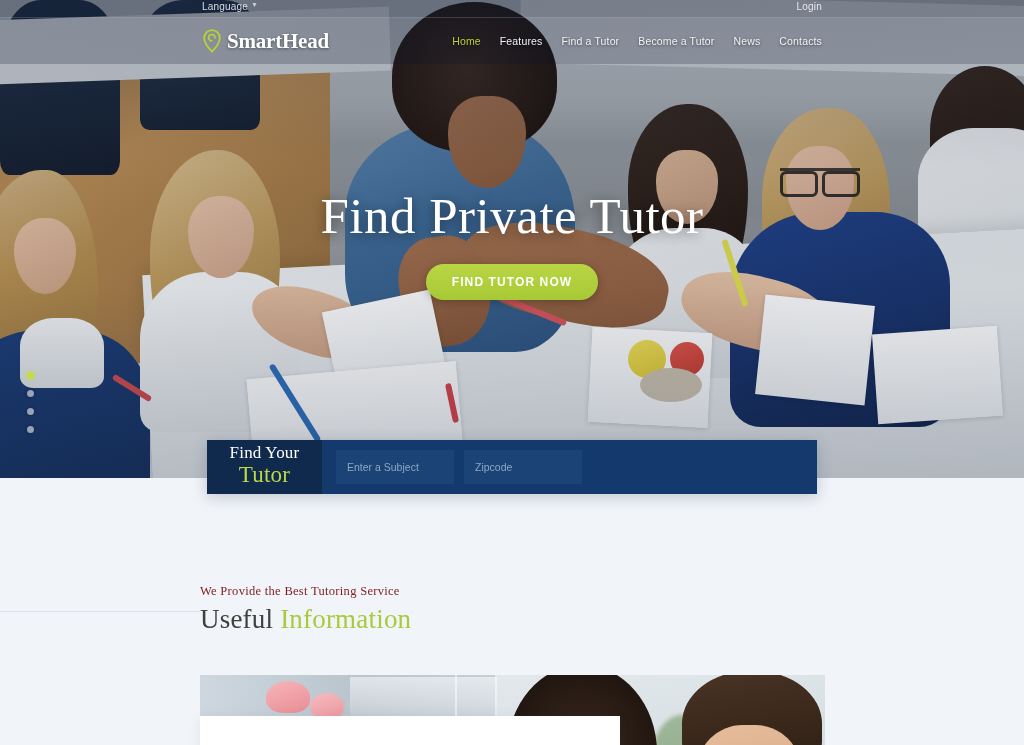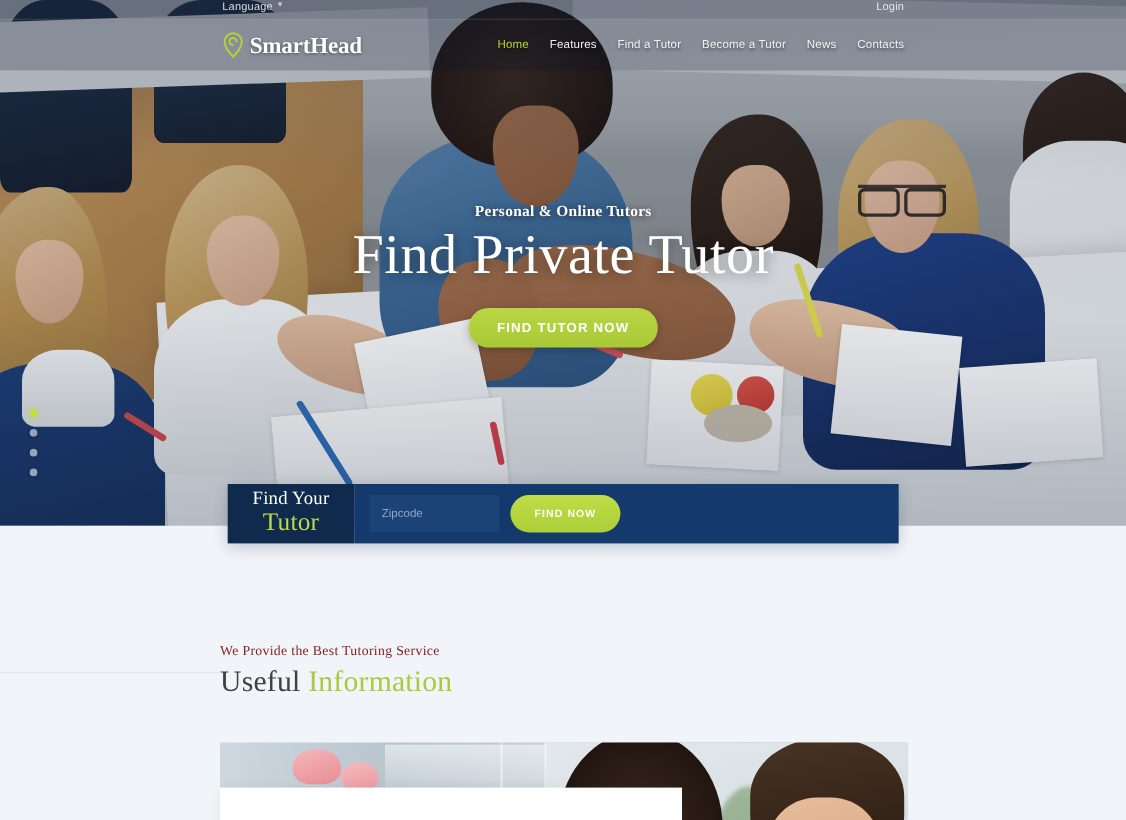--- a/index.html
+++ b/index.html
@@ -495,41 +495,40 @@
         <a href="#">Features</a>
         <a href="#">Find a Tutor</a>
         <a href="#">Become a Tutor</a>
         <a href="#">News</a>
         <a href="#">Contacts</a>
       </nav>
     </div>
   </div>
 
   <div class="hero-caption">
-    <div class="hero-sub">Personal &amp; Online Tutors</div>
     <div class="hero-title">Find Private Tutor</div>
     <button class="hero-btn">FIND TUTOR NOW</button>
   </div>
 
   <div class="dots">
     <div class="dot active"></div>
     <div class="dot"></div>
     <div class="dot"></div>
     <div class="dot"></div>
   </div>
 </div>
 
 <div class="search-panel">
   <div class="sp-label">
     <div class="l1">Find Your</div>
     <div class="l2">Tutor</div>
   </div>
   <div class="sp-form">
+    <input type="text" class="sp-in-subject" placeholder="Enter a Subject" style="">
     <input type="text" class="sp-in-zip" placeholder="Zipcode" style="">
-    <button class="sp-btn">FIND NOW</button>
   </div>
 </div>
 
 <div class="section">
   <div class="sec-rule"></div>
   <div class="sec-head">
     <div class="sec-eyebrow">We Provide the Best Tutoring Service</div>
     <div class="sec-title">
       <span class="a">Useful</span>
       <span class="b">Information</span>

